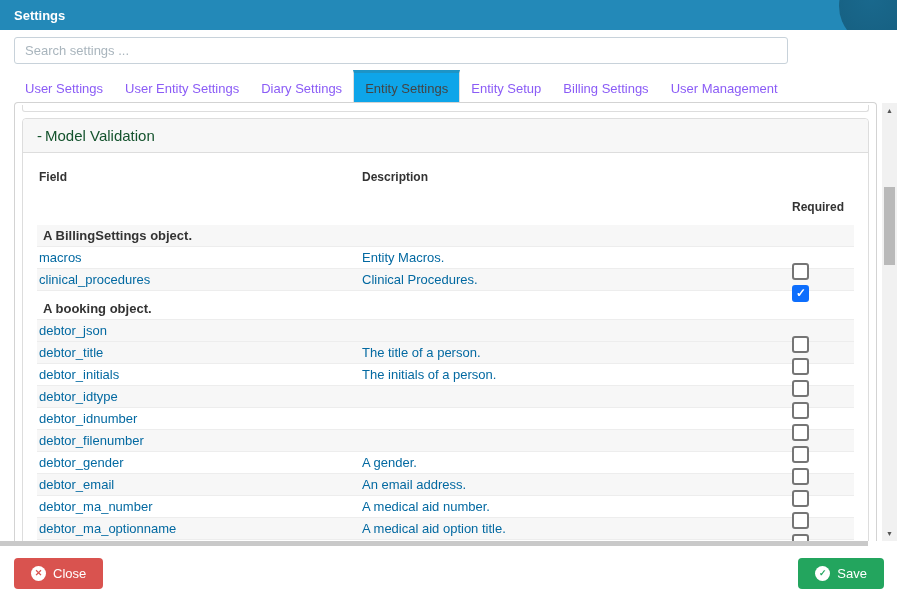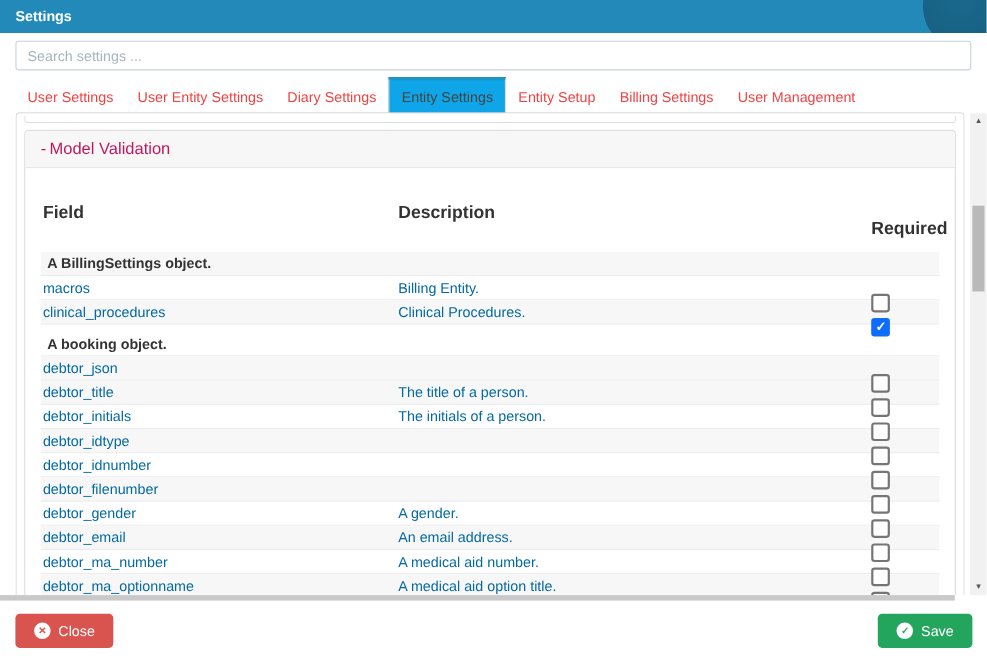--- a/index.html
+++ b/index.html
@@ -9,45 +9,45 @@
     font-family:"Liberation Sans", sans-serif; color:#4a4a4a;
   }
 
   
   .titlebar { position:absolute; left:0; top:0; width:897px; height:30px; background:#2389b8; overflow:hidden; }
   .titlebar-title { position:absolute; left:14px; top:50%; transform:translateY(-50%); color:#fff; font-weight:bold; font-size:13px; }
   .corner-circle { position:absolute; right:-22px; top:-34px; width:80px; height:80px; border-radius:50%;
     background:radial-gradient(circle at 40% 40%, rgba(0,20,30,0.28), rgba(0,25,35,0.4)); }
 
   
-  .search-input { position:absolute; left:14px; top:37px; width:869px; height:27px;
+  .search-input { position:absolute; left:14px; top:37px; width:774px; height:27px;
     border:1px solid #c8d2da; border-radius:3px; padding:0 10px; font-size:13px; color:#333;
     font-family:"Liberation Sans", sans-serif; outline:none; }
   .search-input::placeholder { color:#a9b5bd; }
 
   
   .tabs { position:absolute; left:14px; top:70px; height:33px; display:flex; align-items:stretch; }
-  .tab { display:flex; align-items:center; padding:0 11px; font-size:13px; color:#ef4444;
+  .tab { display:flex; align-items:center; padding:0 11px; font-size:13px; color:#8b5cf6;
     border-top:3px solid transparent; cursor:pointer; white-space:nowrap; }
   .tab.active { background:#0ea5e9; border-top-color:#1d94c6; border-left:1px solid #ddd; border-right:1px solid #ddd; color:#444; }
 
   
   .scroll-area { position:absolute; left:14px; top:102px; width:863px; height:439px;
     border:1px solid #d3d3d3; border-bottom:none; border-radius:4px 4px 0 0; background:#fff; overflow:hidden; }
   .partial-prev { margin:2px 7px 0; height:7px; border:1px solid #ddd; border-top:none;
     border-radius:0 0 3px 3px; background:#fff; }
 
   .mv-panel { margin:6px 7px 0; border:1px solid #ddd; border-radius:4px; background:#fff; }
   .mv-header { background:#f7f7f7; border-bottom:1px solid #ddd; border-radius:4px 4px 0 0;
-    padding:8px 14px; font-size:15px; color:#be185d; }
+    padding:8px 14px; font-size:15px; color:#14532d; }
   .mv-header .toggle { cursor:pointer; padding-right:3px; }
   .mv-body { padding:12px 14px 0; }
 
   
-  .thead { display:flex; font-size:16px; font-weight:bold; color:#333; padding:5px 0 9px;align-items:center; }
+  .thead { display:flex; font-size:12px; font-weight:bold; color:#333; padding:5px 0 9px; }
   .col-field { width:325px; padding-left:2px; }
   .col-desc { flex:1; }
   .col-req { width:62px;margin-top:30px; }
   .trow { display:flex; align-items:center; height:22px; font-size:13px; color:#0369a1;
     border-bottom:1px solid #ededed; }
   .trow.striped { background:#f7f7f7; }
   .trow.group { font-weight:bold; color:#333; margin-top:7px; }
   .tbody .trow.group:first-child { margin-top:2px; }
   .trow.group .col-field { padding-left:6px; }
 
@@ -109,21 +109,21 @@
         <div class="col-req">Required</div>
       </div>
       <div class="tbody">
           <div class="trow group striped">
             <div class="col-field">A BillingSettings object.</div>
             <div class="col-desc"></div>
             <div class="col-req"></div>
           </div>
           <div class="trow">
             <div class="col-field">macros</div>
-            <div class="col-desc">Billing Entity.</div>
+            <div class="col-desc">Entity Macros.</div>
             <div class="col-req"><span class="cb"></span></div>
           </div>
           <div class="trow striped">
             <div class="col-field">clinical_procedures</div>
             <div class="col-desc">Clinical Procedures.</div>
             <div class="col-req"><span class="cb checked"></span></div>
           </div>
           <div class="trow group">
             <div class="col-field">A booking object.</div>
             <div class="col-desc"></div>

